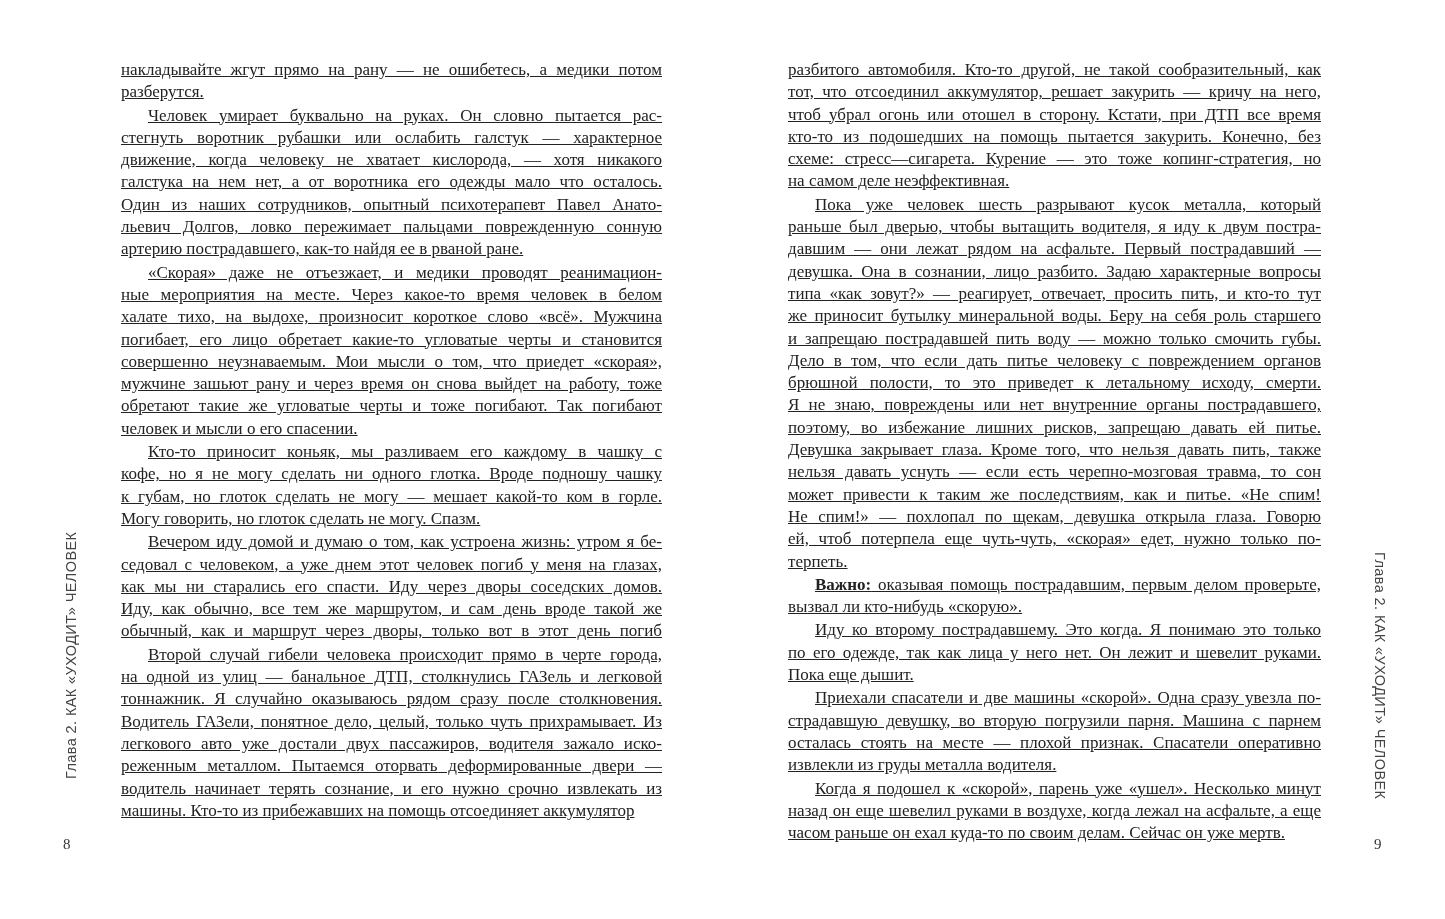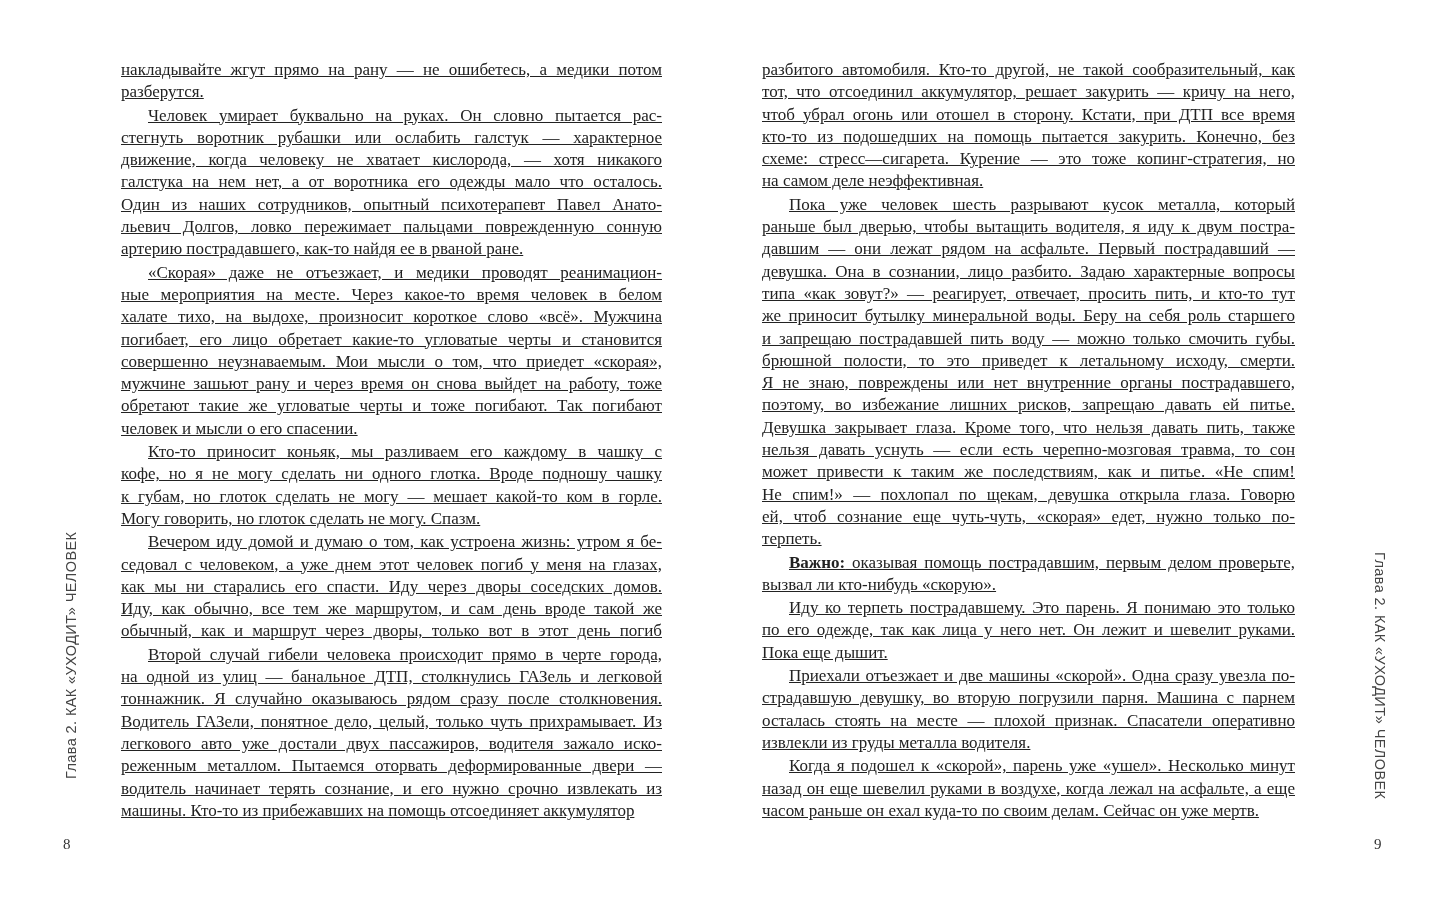--- a/index.html
+++ b/index.html
@@ -12,21 +12,21 @@
     font-family: "Liberation Serif", serif;
     color: #222222;
   }
   .page-col {
     position: absolute;
     top: 58px;
     font-size: 17px;
     line-height: 22.3px;
   }
   .page-col.left  { left: 120px; width: 543px; }
-  .page-col.right { left: 761px; width: 535px; }
+  .page-col.right { left: 787px; width: 535px; }
   .para { margin: 1px; padding: 0; text-decoration: underline; }
   .line {
     white-space: nowrap;
     overflow: hidden;
     text-align: justify;
     text-align-last: justify;
     text-justify: inter-word;
   }
   .line.last { text-align-last: left; }
   .line.first-indent { text-indent: 27px; }
@@ -117,41 +117,42 @@
         <div class="line last">на самом деле неэффективная.</div>
       </div>
       <div class="para">
         <div class="line first-indent">Пока уже человек шесть разрывают кусок металла, который</div>
         <div class="line">раньше был дверью, чтобы вытащить водителя, я иду к двум постра-</div>
         <div class="line">давшим — они лежат рядом на асфальте. Первый пострадавший —</div>
         <div class="line">девушка. Она в сознании, лицо разбито. Задаю характерные вопросы</div>
         <div class="line">типа «как зовут?» — реагирует, отвечает, просить пить, и кто-то тут</div>
         <div class="line">же приносит бутылку минеральной воды. Беру на себя роль старшего</div>
         <div class="line">и запрещаю пострадавшей пить воду — можно только смочить губы.</div>
+        <div class="line">Дело в том, что если дать питье человеку с повреждением органов</div>
         <div class="line">брюшной полости, то это приведет к летальному исходу, смерти.</div>
         <div class="line">Я не знаю, повреждены или нет внутренние органы пострадавшего,</div>
         <div class="line">поэтому, во избежание лишних рисков, запрещаю давать ей питье.</div>
         <div class="line">Девушка закрывает глаза. Кроме того, что нельзя давать пить, также</div>
         <div class="line">нельзя давать уснуть — если есть черепно-мозговая травма, то сон</div>
         <div class="line">может привести к таким же последствиям, как и питье. «Не спим!</div>
         <div class="line">Не спим!» — похлопал по щекам, девушка открыла глаза. Говорю</div>
-        <div class="line">ей, чтоб сознание еще чуть-чуть, «скорая» едет, нужно только по-</div>
+        <div class="line">ей, чтоб потерпела еще чуть-чуть, «скорая» едет, нужно только по-</div>
         <div class="line last">терпеть.</div>
       </div>
       <div class="para">
         <div class="line first-indent"><b>Важно:</b> оказывая помощь пострадавшим, первым делом проверьте,</div>
         <div class="line last">вызвал ли кто-нибудь «скорую».</div>
       </div>
       <div class="para">
-        <div class="line first-indent">Иду ко терпеть пострадавшему. Это парень. Я понимаю это только</div>
+        <div class="line first-indent">Иду ко второму пострадавшему. Это когда. Я понимаю это только</div>
         <div class="line">по его одежде, так как лица у него нет. Он лежит и шевелит руками.</div>
         <div class="line last">Пока еще дышит.</div>
       </div>
       <div class="para">
-        <div class="line first-indent">Приехали отъезжает и две машины «скорой». Одна сразу увезла по-</div>
+        <div class="line first-indent">Приехали спасатели и две машины «скорой». Одна сразу увезла по-</div>
         <div class="line">страдавшую девушку, во вторую погрузили парня. Машина с парнем</div>
         <div class="line">осталась стоять на месте — плохой признак. Спасатели оперативно</div>
         <div class="line last">извлекли из груды металла водителя.</div>
       </div>
       <div class="para">
         <div class="line first-indent">Когда я подошел к «скорой», парень уже «ушел». Несколько минут</div>
         <div class="line">назад он еще шевелил руками в воздухе, когда лежал на асфальте, а еще</div>
         <div class="line last">часом раньше он ехал куда-то по своим делам. Сейчас он уже мертв.</div>
       </div>
     </div>

